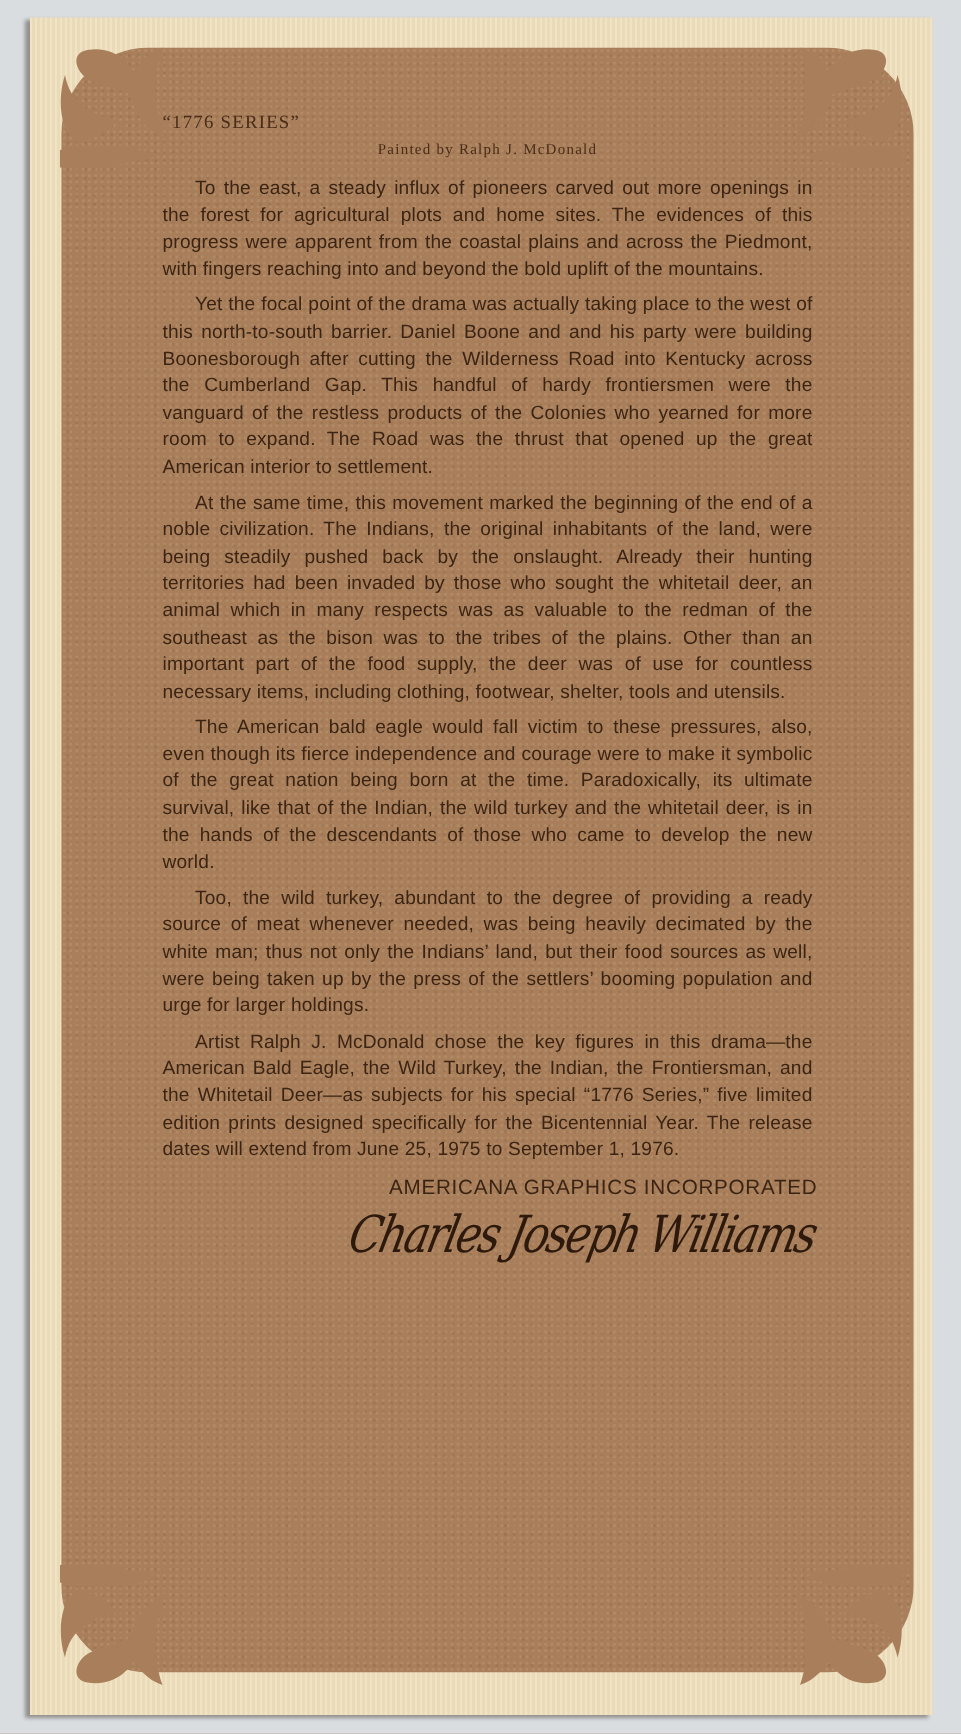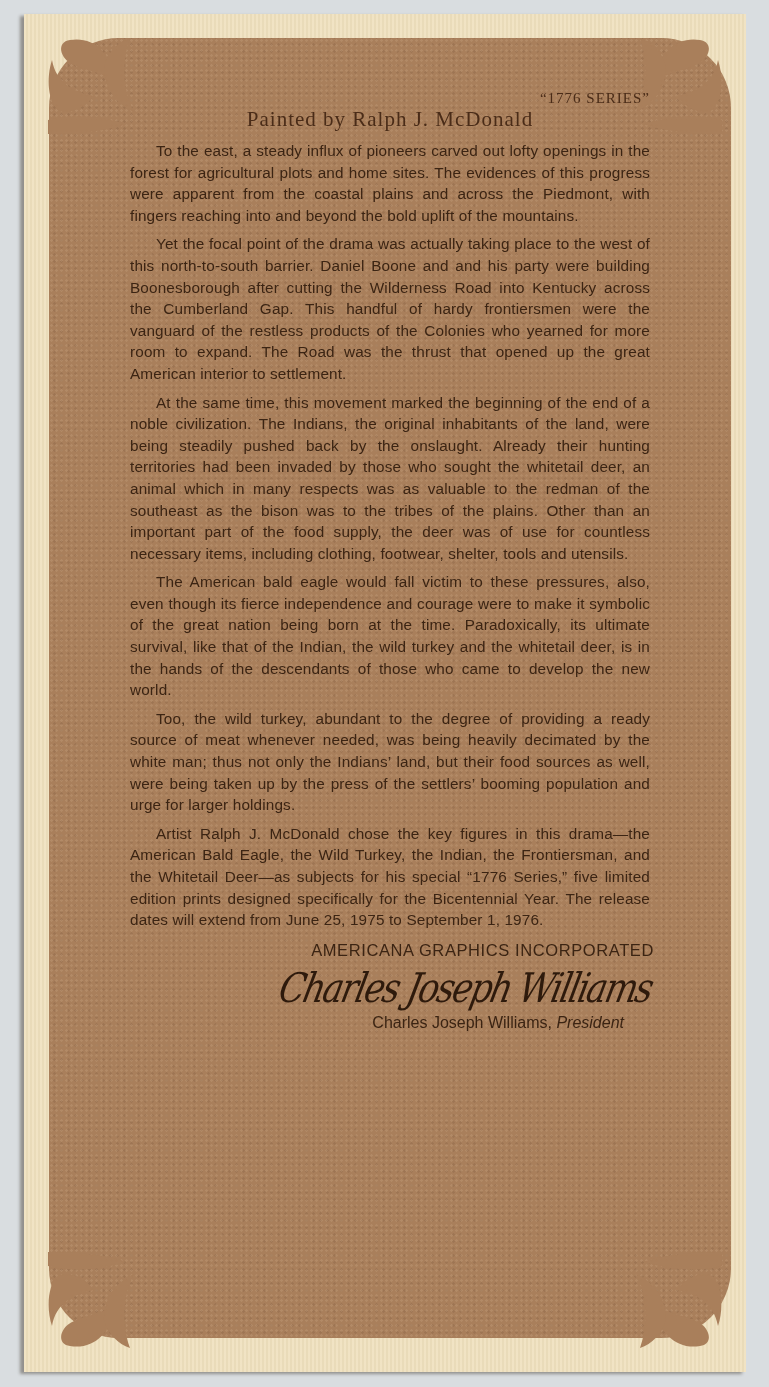--- a/index.html
+++ b/index.html
@@ -31,26 +31,26 @@
   .c-tr { right:18px; top:16px; transform:scaleX(-1); }
   .c-bl { left:18px; bottom:16px; transform:scaleY(-1); }
   .c-br { right:18px; bottom:16px; transform:scale(-1,-1); }
 
   .content {
     position:absolute; left:130px; top:88px; width:520px;
     color:#3a2212;
   }
   .series-title {
     font-family:"Liberation Serif", serif;
-    text-align:right; font-size:15px; letter-spacing:1px;
+    text-align:left; font-size:15px; letter-spacing:1px;
     margin:0; line-height:20px; color:#4a2c18;
   }
   .painted-by {
     font-family:"Liberation Serif", serif;
-    text-align:center; font-size:21px; letter-spacing:1px;
+    text-align:center; font-size:12px; letter-spacing:1px;
     margin:0 0 10px 0; line-height:22px; color:#4a2c18;
   }
   .para {
     font-size:15.3px; line-height:21.6px;
     text-align:justify; text-indent:26px;
     margin:0 0 7px 0; letter-spacing:0.15px;
     color:#3b2413;
   }
   .company {
     text-align:right; font-size:16.5px; letter-spacing:0.6px;
@@ -115,26 +115,22 @@
       <path d="M6 90 C28 84 58 86 84 94 C70 100 40 104 6 104 Z"></path>
     </g>
       </svg>
   </div>
 </div>
 
 <div class="content">
   <p class="series-title">“1776 SERIES”</p>
   <p class="painted-by">Painted by Ralph J. McDonald</p>
 
-  <p class="para">To the east, a steady influx of pioneers carved out lofty openings in the forest for agricultural plots and home sites. The evidences of this progress were apparent from the coastal plains and across the Piedmont, with fingers reaching into and beyond the bold uplift of the mountains.</p>
+  <p class="para">To the east, a steady influx of pioneers carved out more openings in the forest for agricultural plots and home sites. The evidences of this progress were apparent from the coastal plains and across the Piedmont, with fingers reaching into and beyond the bold uplift of the mountains.</p>
   <p class="para">Yet the focal point of the drama was actually taking place to the west of this north-to-south barrier. Daniel Boone and and his party were building Boonesborough after cutting the Wilderness Road into Kentucky across the Cumberland Gap. This handful of hardy frontiersmen were the vanguard of the restless products of the Colonies who yearned for more room to expand. The Road was the thrust that opened up the great American interior to settlement.</p>
   <p class="para">At the same time, this movement marked the beginning of the end of a noble civilization. The Indians, the original inhabitants of the land, were being steadily pushed back by the onslaught. Already their hunting territories had been invaded by those who sought the whitetail deer, an animal which in many respects was as valuable to the redman of the southeast as the bison was to the tribes of the plains. Other than an important part of the food supply, the deer was of use for countless necessary items, including clothing, footwear, shelter, tools and utensils.</p>
   <p class="para">The American bald eagle would fall victim to these pressures, also, even though its fierce independence and courage were to make it symbolic of the great nation being born at the time. Paradoxically, its ultimate survival, like that of the Indian, the wild turkey and the whitetail deer, is in the hands of the descendants of those who came to develop the new world.</p>
   <p class="para">Too, the wild turkey, abundant to the degree of providing a ready source of meat whenever needed, was being heavily decimated by the white man; thus not only the Indians’ land, but their food sources as well, were being taken up by the press of the settlers’ booming population and urge for larger holdings.</p>
   <p class="para">Artist Ralph J. McDonald chose the key figures in this drama—the American Bald Eagle, the Wild Turkey, the Indian, the Frontiersman, and the Whitetail Deer—as subjects for his special “1776 Series,” five limited edition prints designed specifically for the Bicentennial Year. The release dates will extend from June 25, 1975 to September 1, 1976.</p>
 
   <div class="company">AMERICANA GRAPHICS INCORPORATED</div>
   <div class="signature">Charles Joseph Williams</div>
-  <div class="signer">
-    <span>Charles Joseph Williams,</span>
-    <span class="title">President</span>
-  </div>
 </div>
 
 </body></html>

